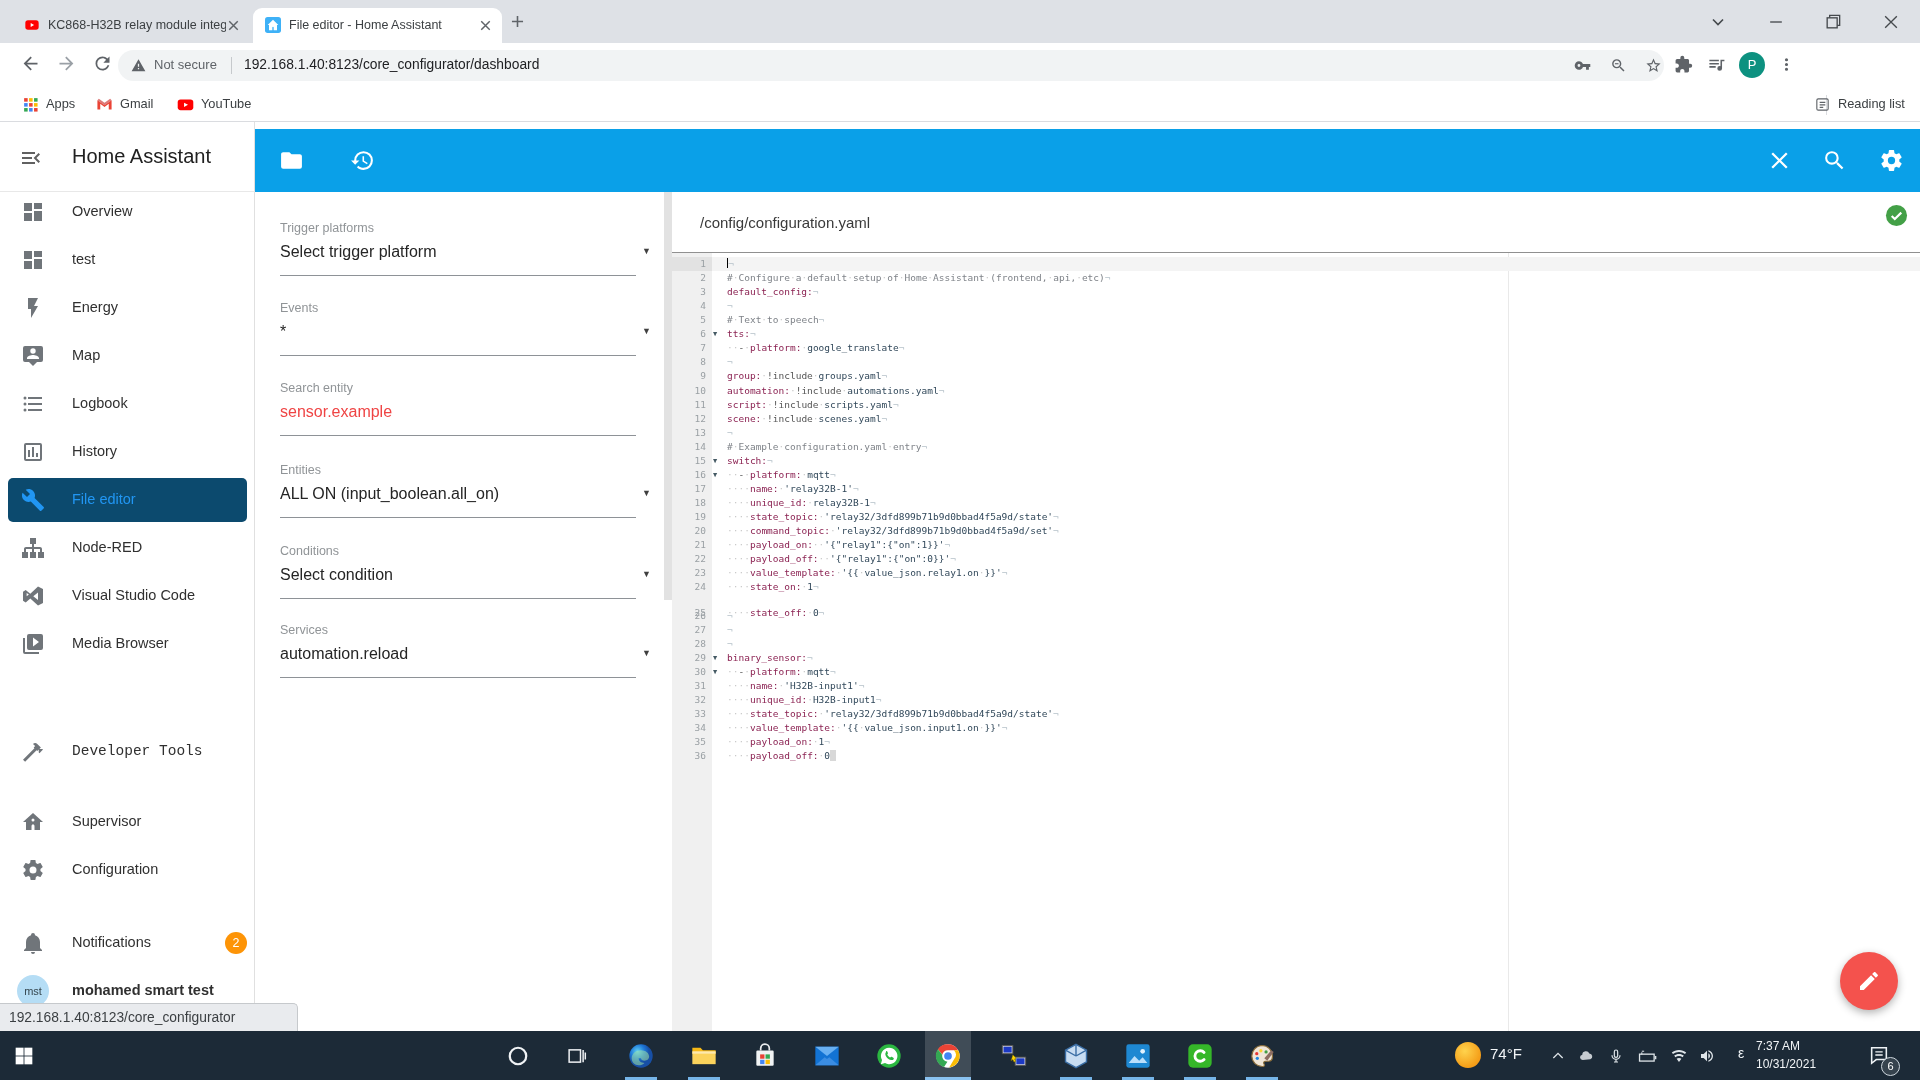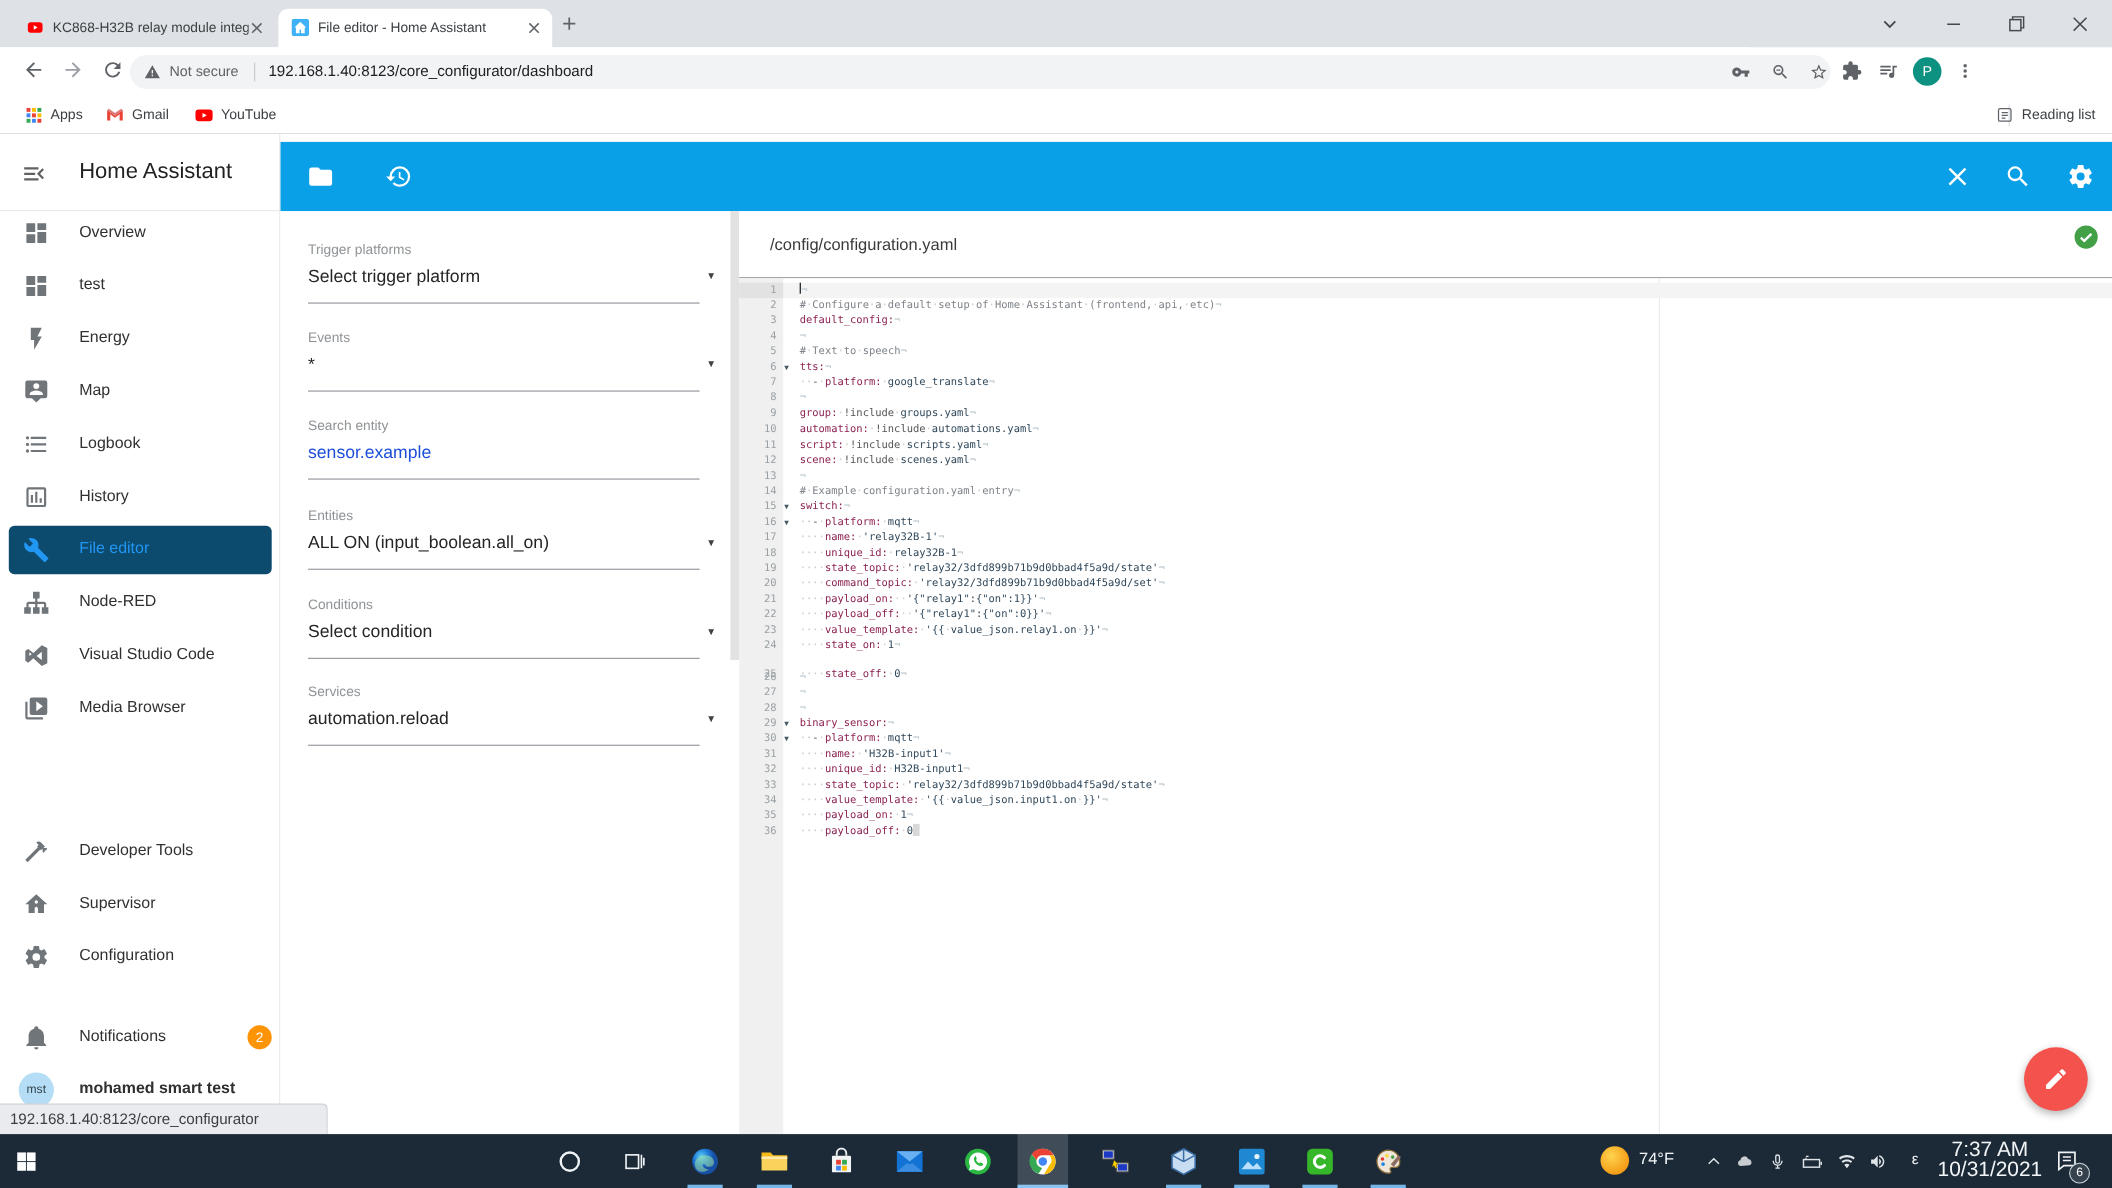--- a/index.html
+++ b/index.html
@@ -48,21 +48,21 @@
 #statusbar span{position:absolute;left:9px;top:6px;font-size:13.8px;color:#3b3f42}
 
 #hamain{position:absolute;left:255px;top:122px;width:1665px;height:909px;background:#fff}
 #haheader{position:absolute;left:0;top:7px;width:1665px;height:63px;background:#0aa0e8}
 .haic{position:absolute;top:19px;width:25px;height:25px;color:#fff}
 
 #fields{position:absolute;left:0;top:70px;width:417px;height:839px;background:#fff}
 .field{position:absolute;left:25px;width:356px}
 .field .flb{font-size:12.5px;color:#909497}
 .field .fvl{position:absolute;left:0;top:25px;font-size:16px;color:#252525;white-space:nowrap}
-.field .fvl.ph{color:#1d4ed8}
+.field .fvl.ph{color:#ef4444}
 .field .ln{position:absolute;left:0;top:57px;width:356px;height:1px;background:#8e9297}
 .field .ar{position:absolute;left:362px;top:28px;font-size:9px;color:#404040}
 #fscroll{position:absolute;left:409px;top:70px;width:8px;height:408px;background:#e2e2e2}
 
 #edhead{position:absolute;left:417px;top:70px;width:1248px;height:60px;background:#fff}
 #edpath{position:absolute;left:28px;top:22px;font-size:15px;color:#3a3a3a}
 #edcheck{position:absolute;left:1213px;top:12px;width:23px;height:23px}
 #eddiv{position:absolute;left:417px;top:130px;width:1248px;height:1px;background:#909090}
 #codewrap{position:absolute;left:417px;top:131px;width:1248px;height:778px;background:#fff}
 #gutter{position:absolute;left:0;top:0;width:40px;height:778px;background:#f0f0f0}
@@ -85,21 +85,21 @@
 #tstart{position:absolute;left:14px;top:15px;width:20px;height:20px}
 #tsearch{position:absolute;left:48px;top:6px;width:442px;height:37px;background:#f2f2f2;border:1px solid #d5d5d5}
 #tsearch svg{position:absolute;left:14px;top:8px;width:19px;height:19px;color:#333}
 #tsearch span{position:absolute;left:46px;top:9px;font-size:14.5px;color:#424242}
 .tbtn{position:absolute;top:0;width:46px;height:49px}
 .tbtn .g{position:absolute;left:50%;top:50%;transform:translate(-50%,-50%)}
 .tbtn.running:after{content:"";position:absolute;left:7px;right:7px;bottom:0;height:3px;background:#76b5e8}
 .tbtn.activeapp{background:rgba(255,255,255,.16)}
 .tbtn.activeapp:after{left:0;right:0;background:#8ac2f0}
 .trayic{position:absolute;top:17px;width:16px;height:16px;color:#dfe5e9}
-#tclock{position:absolute;left:1756px;top:6px;width:106px;text-align:center;color:#f2f5f7;font-size:19px;line-height:18px}
+#tclock{position:absolute;left:1756px;top:6px;width:106px;text-align:left;color:#f2f5f7;font-size:12px;line-height:18px}
 #ttemp{position:absolute;left:1490px;top:14px;font-size:15px;color:#f2f5f7}
 #tweather{position:absolute;left:1455px;top:11px;width:26px;height:26px;border-radius:50%;background:radial-gradient(circle at 38% 35%,#ffd34d,#f5a11b 65%,#ef8c12);z-index:2}
 #tnotif{position:absolute;left:1868px;top:13px;width:22px;height:22px;color:#eef2f5}
 #tbadge{position:absolute;left:1881px;top:1057px;width:19px;height:19px;border-radius:50%;background:#36434e;border:1.5px solid #cdd6dd;color:#fff;font-size:11px;text-align:center;line-height:17px;z-index:2}
 #tlang{position:absolute;left:1738px;top:14px;font-size:14px;color:#eef2f5}
 </style>
 </head>
 <body>
 
 <div id="tabstrip">
@@ -343,21 +343,21 @@
         <span class="lb">Visual Studio Code</span>
       </div>
       <div class="sbitem" style="top: 500px;">
         <span class="ic">
           <svg viewBox="0 0 24 24" fill="currentColor">
             <path d="M4,6H2V20A2,2 0 0,0 4,22H18V20H4V6M20,2H8A2,2 0 0,0 6,4V16A2,2 0 0,0 8,18H20A2,2 0 0,0 22,16V4A2,2 0 0,0 20,2M12,14.5V5.5L18,10L12,14.5Z"></path>
           </svg>
         </span>
         <span class="lb">Media Browser</span>
       </div>
-      <div class="sbitem" style="top: 630px;">
+      <div class="sbitem" style="top: 608px; font-family: Liberation Mono, monospace;">
         <span class="ic">
           <svg viewBox="0 0 24 24" fill="currentColor">
             <path d="M2,19.63L13.43,8.2L12.72,7.5L14.14,6.07L12,3.89C13.2,2.7 15.09,2.7 16.27,3.89L19.87,7.5L18.45,8.91H21.29L22,9.62L18.45,13.21L17.74,12.5V9.62L16.27,11.04L15.56,10.33L4.13,21.76L2,19.63Z"></path>
           </svg>
         </span>
         <span class="lb">Developer Tools</span>
       </div>
       <div class="sbitem" style="top: 678px;">
         <span class="ic">
           <svg viewBox="0 0 24 24" fill="currentColor">

